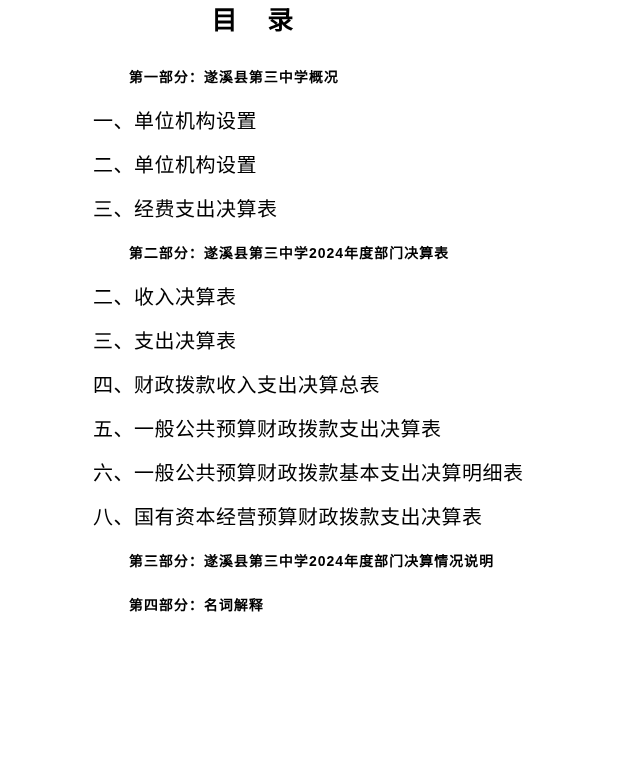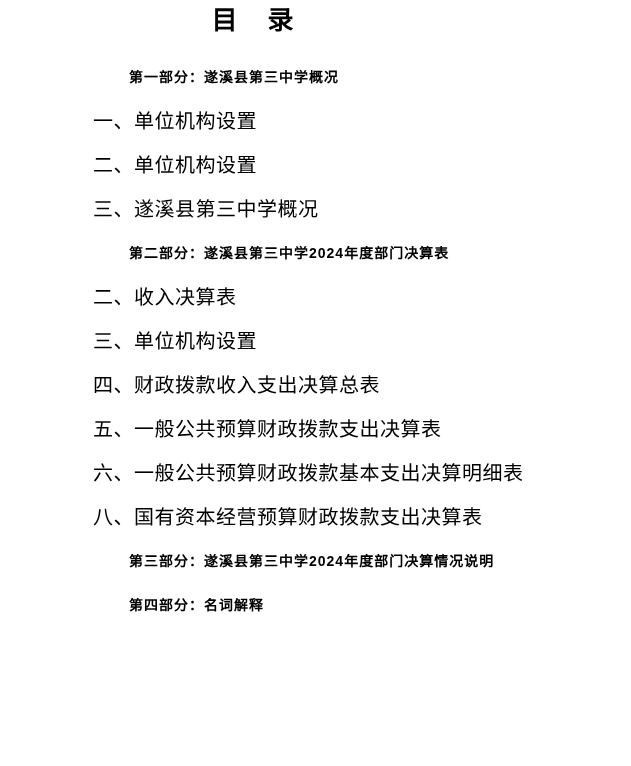--- a/index.html
+++ b/index.html
@@ -56,24 +56,24 @@
 </style>
 </head>
 <body>
 
 <div class="doc-page">
   <h1 class="doc-title">目　录</h1>
   <div class="toc">
       <div class="toc-line part-heading">第一部分：遂溪县第三中学概况</div>
       <div class="toc-line">一、单位机构设置</div>
       <div class="toc-line">二、单位机构设置</div>
-      <div class="toc-line">三、遂溪县第三中学概况</div>
+      <div class="toc-line">三、经费支出决算表</div>
       <div class="toc-line part-heading">第二部分：遂溪县第三中学2024年度部门决算表</div>
       <div class="toc-line">二、收入决算表</div>
-      <div class="toc-line">三、单位机构设置</div>
+      <div class="toc-line">三、支出决算表</div>
       <div class="toc-line">四、财政拨款收入支出决算总表</div>
       <div class="toc-line">五、一般公共预算财政拨款支出决算表</div>
       <div class="toc-line">六、一般公共预算财政拨款基本支出决算明细表</div>
       <div class="toc-line">八、国有资本经营预算财政拨款支出决算表</div>
       <div class="toc-line part-heading">第三部分：遂溪县第三中学2024年度部门决算情况说明</div>
       <div class="toc-line part-heading">第四部分：名词解释</div>
     </div>
 </div>
 
 </body></html>

